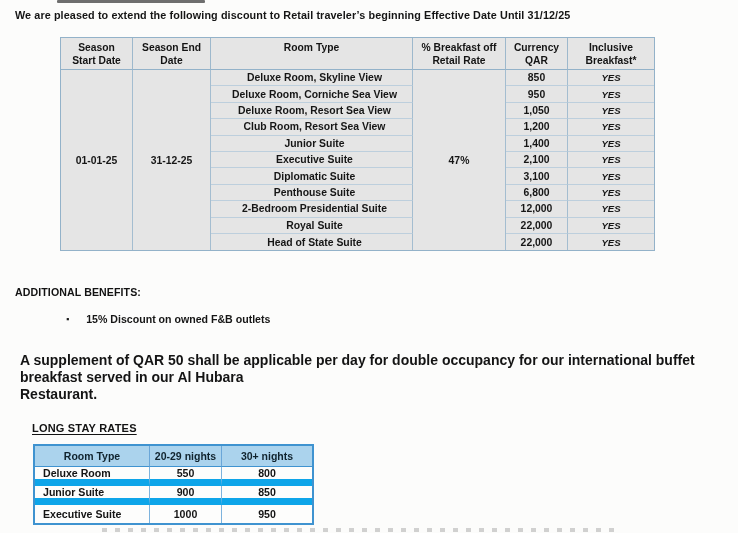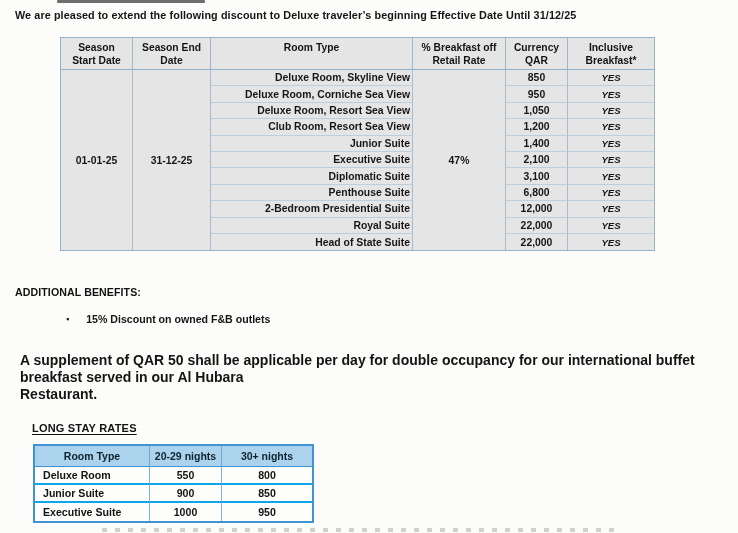--- a/index.html
+++ b/index.html
@@ -19,55 +19,55 @@
   table{border-collapse:separate;border-spacing:0;table-layout:fixed;}
   .rate-table{position:absolute;left:60px;top:37px;width:593px;border:1px solid #93b2c9;background:#e5e5e5;}
   .rate-table th{border-right:1px solid #9db8cc;border-bottom:1px solid #93b2c9;
     font-size:10.3px;font-weight:700;text-align:center;vertical-align:top;padding:3px 2px 2px;
     white-space:pre-line;line-height:13px;height:32px;box-sizing:border-box;color:#141414;}
   .rate-table td{border-right:1px solid #a4bdd0;border-bottom:1px solid #bdcfdd;
     font-size:10.4px;font-weight:700;padding:0 2px;height:16.4px;box-sizing:border-box;
     line-height:15px;vertical-align:middle;color:#161616;}
   .rate-table th:last-child,.rate-table td:last-child{border-right:none;}
   .rate-table tbody tr:last-child td{border-bottom:none;}
-  .rate-table td.room{text-align:right;padding-left:8px;}
+  .rate-table td.room{text-align:center;padding-left:8px;}
   .rate-table td.center{text-align:center;}
   .rate-table td.span-cell{border-bottom:none;text-align:center;}
   .rate-table td.yes{font-style:italic;font-size:9.6px;text-align:center;}
 
   
   .benefits-title{position:absolute;left:15px;top:286px;font-size:10.6px;font-weight:800;letter-spacing:.1px;color:#121212;}
   .benefit-item{position:absolute;left:66px;top:313px;display:flex;align-items:center;font-size:10.6px;font-weight:700;color:#161616;}
   .benefit-item .bullet{font-size:9px;margin-right:17px;line-height:10px;}
 
   
   .supplement{position:absolute;left:20px;top:352px;width:705px;font-size:14px;font-weight:700;line-height:17px;color:#141414;}
 
   
   .long-stay-title{position:absolute;left:32px;top:422px;font-size:11px;font-weight:800;
     text-decoration:underline;text-underline-offset:2px;color:#121212;letter-spacing:.2px;}
   .long-stay-table{position:absolute;left:33px;top:444px;width:277px;border:2px solid #3f93d0;background:#fdfdfc;}
   .long-stay-table th{background:#abd3ed;border-right:1px solid #6aa6d8;border-bottom:1px solid #3f93d0;
     font-size:10.5px;font-weight:700;text-align:center;height:21px;box-sizing:border-box;padding:2px;color:#10232e;}
-  .long-stay-table td{border-right:1px solid #7db3dd;border-bottom:2px solid #0ea5e9;
+  .long-stay-table td{border-right:1px solid #7db3dd;border-bottom:7px solid #0ea5e9;
     font-size:10.6px;font-weight:700;height:18px;box-sizing:border-box;padding:0 2px;vertical-align:middle;color:#141414;}
   .long-stay-table th:last-child,.long-stay-table td:last-child{border-right:none;}
   .long-stay-table tbody tr:last-child td{border-bottom:none;}
   .long-stay-table td.room{text-align:left;padding-left:8px;}
   .long-stay-table td.center{text-align:center;}
 </style>
 </head>
 <body>
 
 <div class="page">
 
   <div class="artifact-top"></div>
 
   <div class="intro">
-    <span>We are pleased to extend the following discount to </span><b>Deluxe</b><span> traveler’s beginning Effective Date Until </span><b>31/12/25</b>
+    <span>We are pleased to extend the following discount to </span><b>Retail</b><span> traveler’s beginning Effective Date Until </span><b>31/12/25</b>
   </div>
 
   <table class="rate-table" id="rate-table">
     <colgroup>
       <col style="width:72px">
         <col style="width:78px">
         <col style="width:202px">
       <col style="width:93px">
         <col style="width:62px">
         <col style="width:86px">

